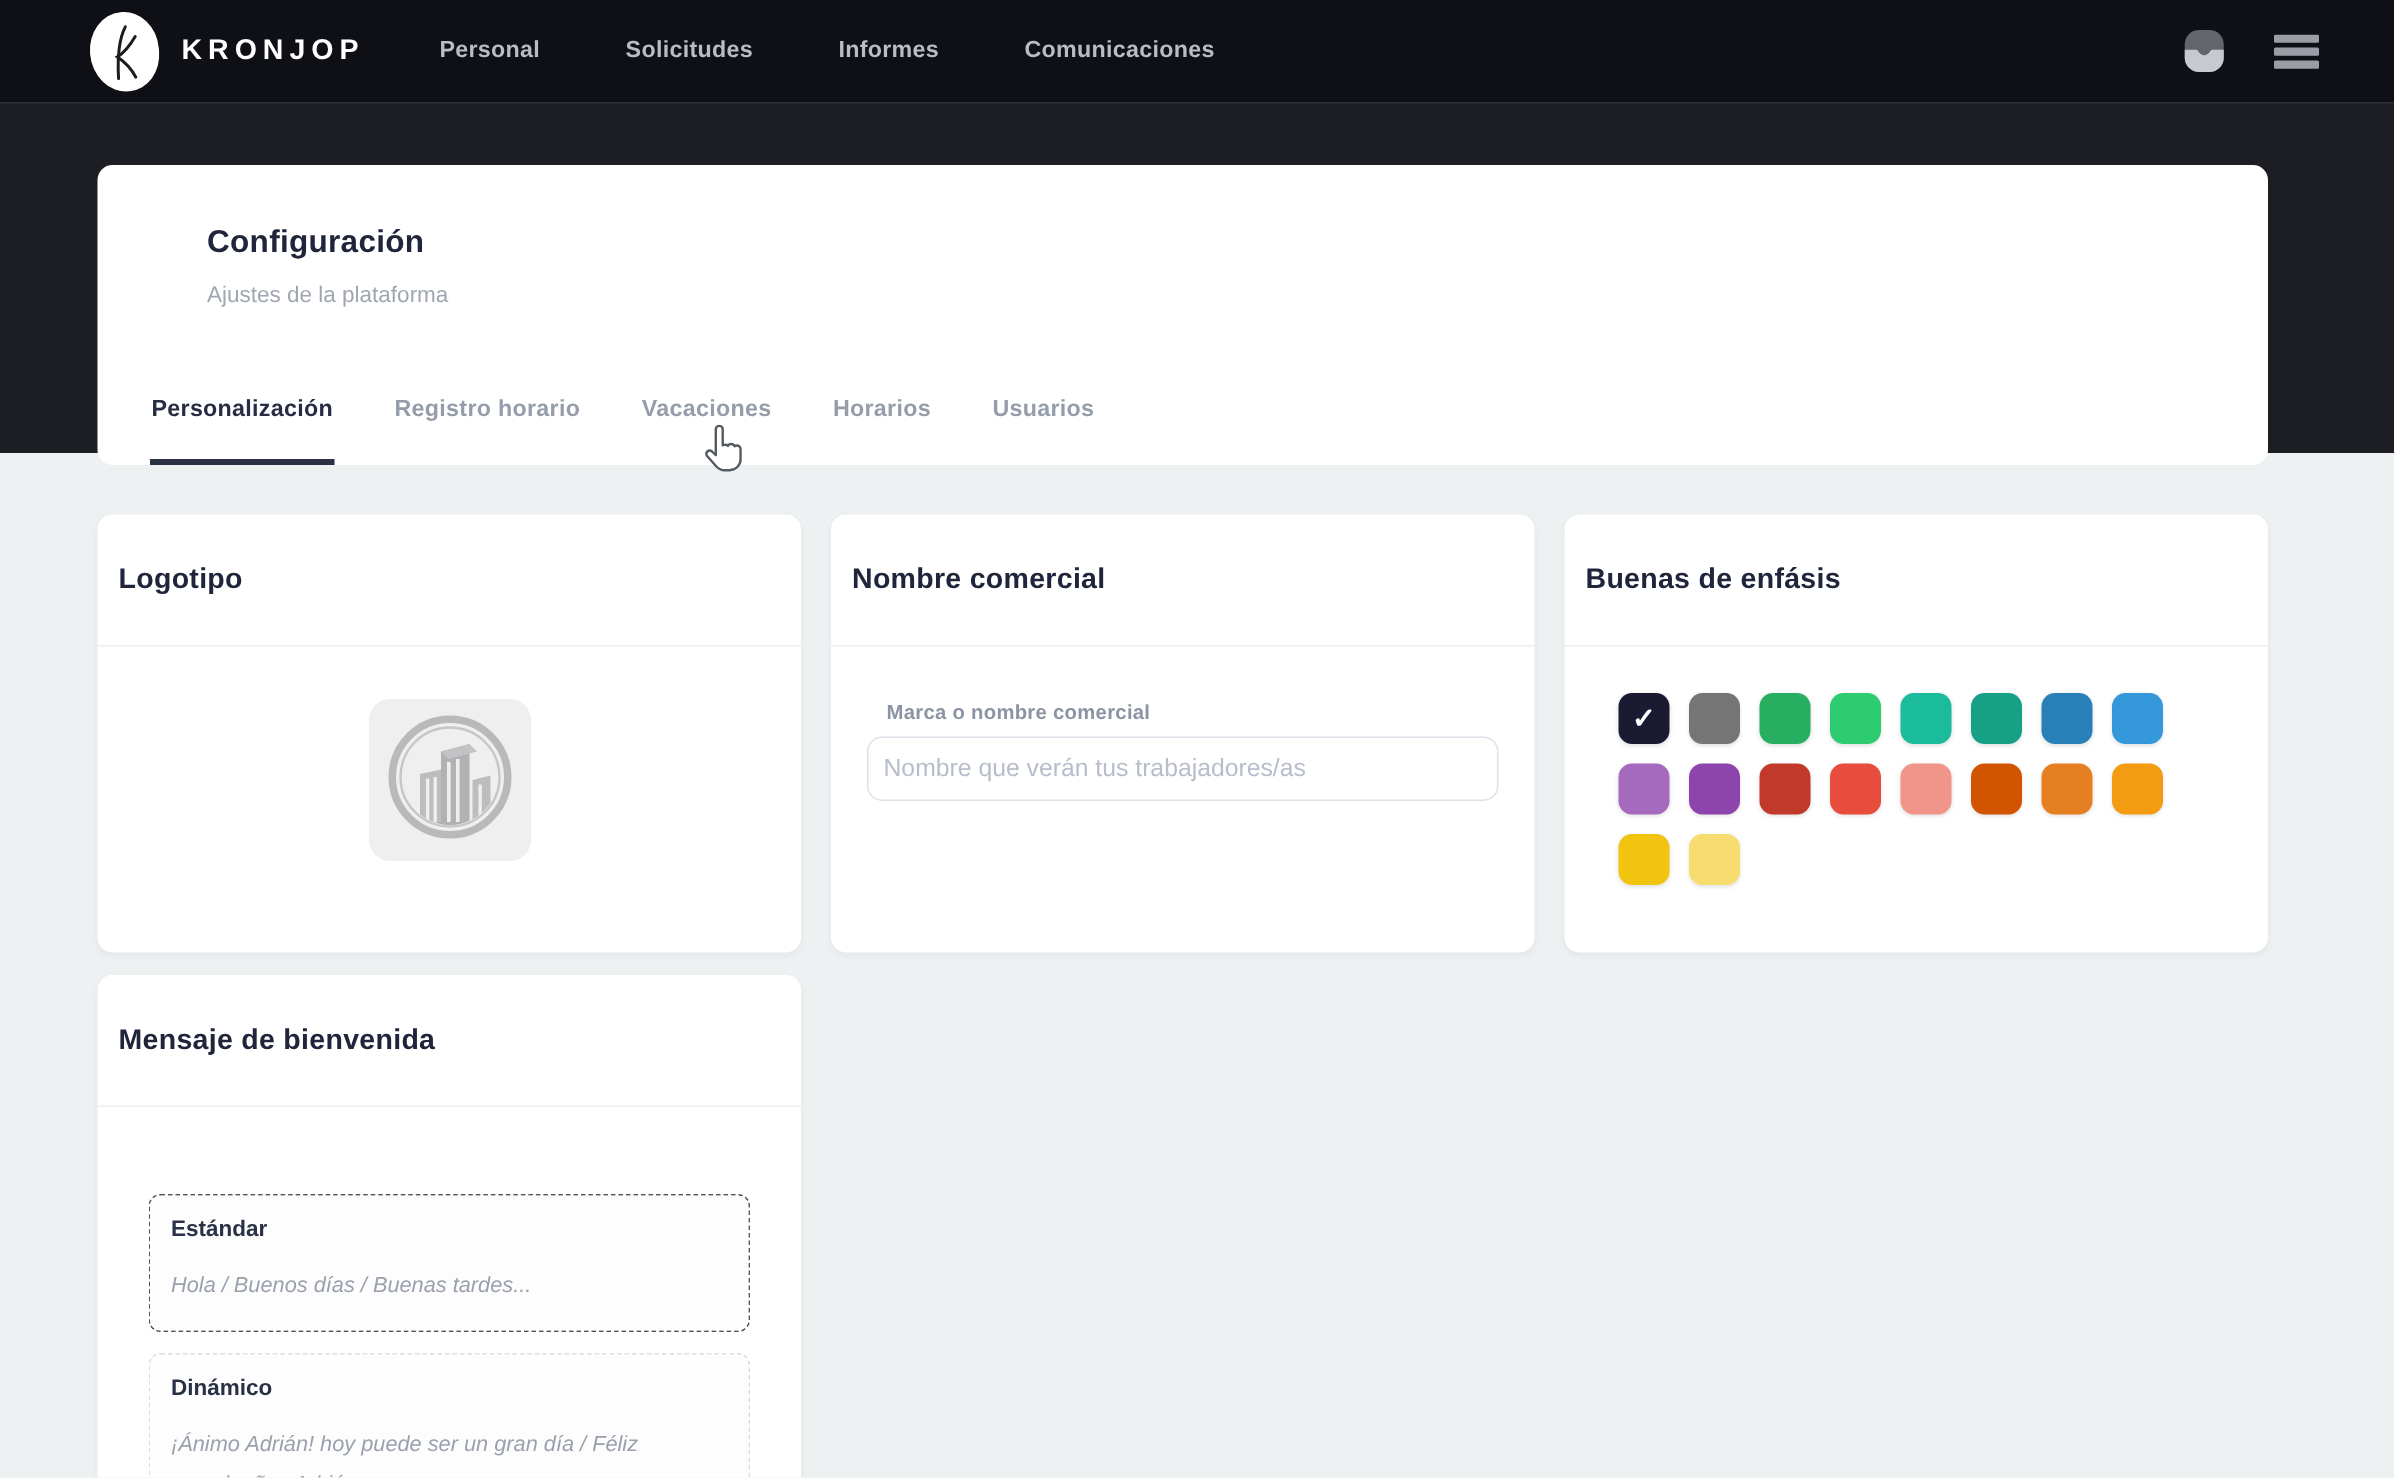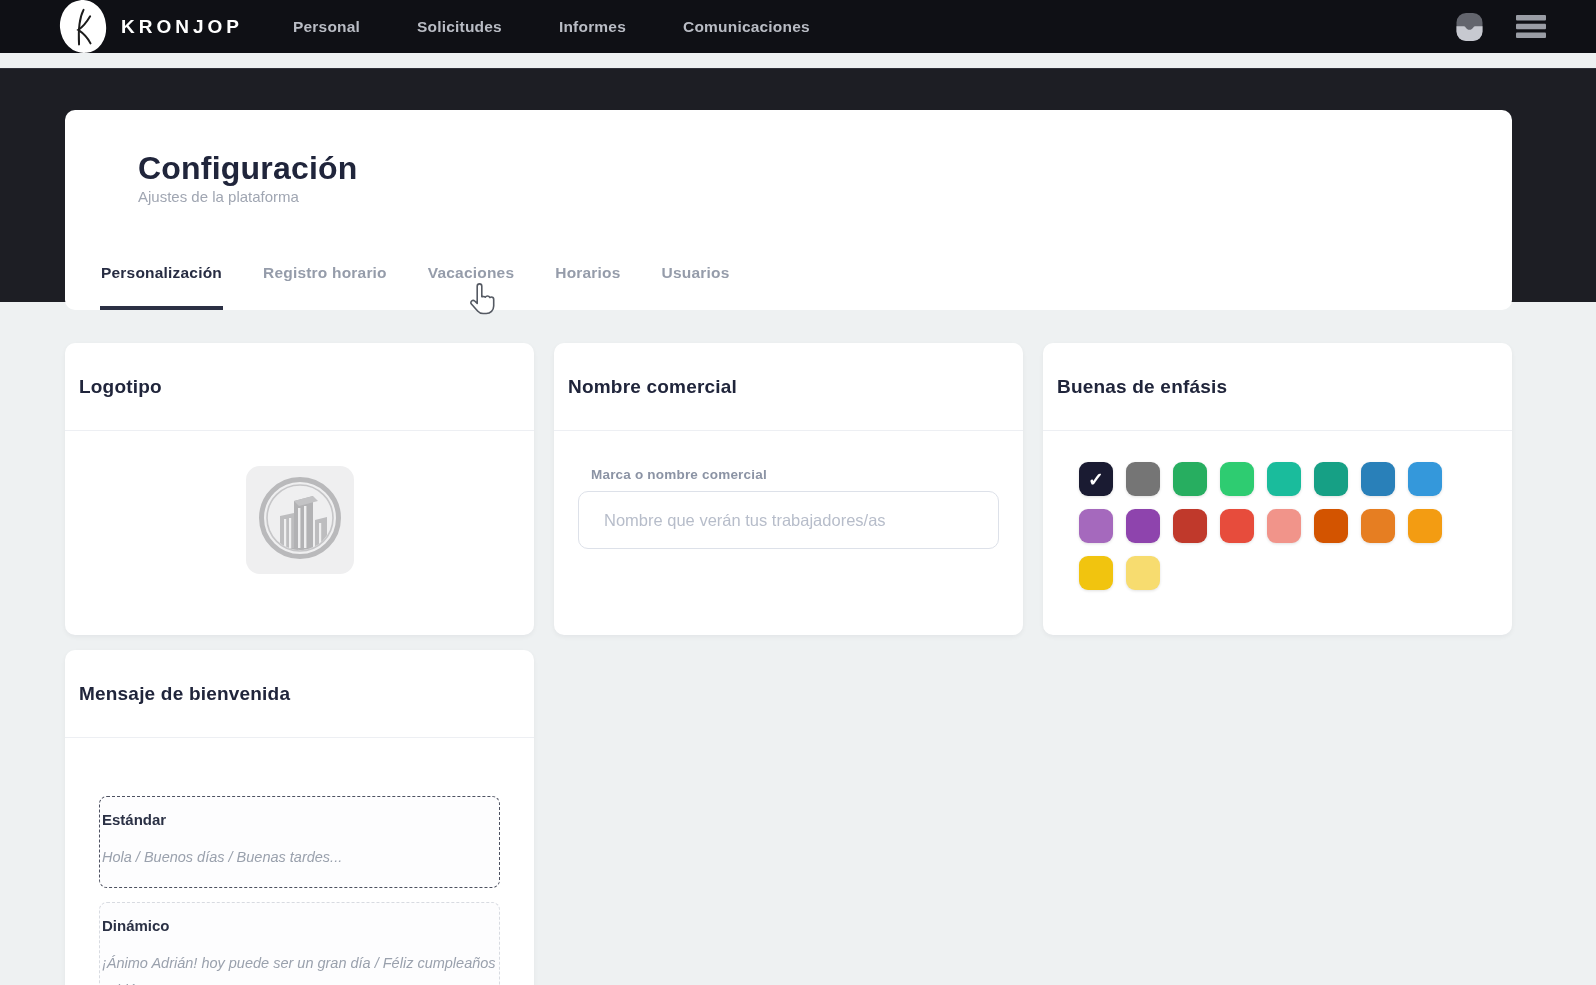--- a/index.html
+++ b/index.html
@@ -6,21 +6,21 @@
   html,body { width:1596px; height:985px; }
   body {
     position:relative; overflow:hidden;
     background:#eef1f2;
     font-family:"Liberation Sans", sans-serif;
     -webkit-font-smoothing:antialiased;
   }
 
   
   .navbar {
-    position:absolute; top:0; left:0; width:1596px; height:53px;
+    position:absolute; top:0; left:0; width:1596px; height:68px;
     background:#0f1015; display:flex; align-items:center;
     padding:0 50px 0 60px; z-index:10;
   }
   .brand { display:flex; align-items:center; gap:15px; }
   .brand-mark {
     width:46px; height:53px; background:#ffffff;
     border-radius:50% 50% 48% 52%; transform:rotate(-5deg);
     display:flex; align-items:center; justify-content:center;
   }
   .brand-name { color:#ffffff; font-size:19px; font-weight:700; letter-spacing:4px; }
@@ -33,21 +33,21 @@
   .subheader {
     position:absolute; top:68px; left:0; width:1596px; height:234px;
     background:#1d1e24; border-top:1px solid #2e3039; z-index:1;
   }
 
   
   .header-card {
     position:absolute; left:65px; top:110px; width:1447px; height:200px;
     background:#ffffff; border-radius:10px; z-index:3;
   }
-  .page-title { position:absolute; left:73px; top:40px; font-size:32px; font-weight:700; color:#20253b; letter-spacing:.2px; }
+  .page-title { position:absolute; left:73px; top:40px; font-size:21px; font-weight:700; color:#20253b; letter-spacing:.2px; }
   .page-subtitle { position:absolute; left:73px; top:78px; font-size:15px; font-weight:400; color:#a0a6b2; }
   .tabs { position:absolute; left:35px; bottom:0; display:flex; gap:39px; }
   .tab {
     font-size:15.5px; font-weight:700; color:#959caa; letter-spacing:.2px;
     padding:0 1px 24px 1px; border-bottom:4px solid transparent; cursor:pointer;
   }
   .tab.active { color:#272c42; border-bottom-color:#2b3044; padding-bottom:20px; }
 
   
   .cursor { position:absolute; left:466px; top:283px; z-index:50; pointer-events:none; }
@@ -72,22 +72,22 @@
   .logo-body { display:flex; justify-content:center; }
   .logo-tile {
     margin-top:35px; width:108px; height:108px; background:#efeff0;
     border-radius:14px; display:flex; align-items:center; justify-content:center; cursor:pointer;
   }
 
   
   .brand-body { padding:0 24px; }
   .field-label { margin:36px 0 9px 13px; font-size:13.5px; font-weight:700; color:#8b93a4; letter-spacing:.2px; }
   .text-input {
-    width:100%; height:58px; border:1px solid #dde1e9; border-radius:10px;
-    padding:0 25px; font-size:16.5px; color:#4a5163; background:#fff; outline:none;
+    width:100%; height:43px; border:1px solid #dde1e9; border-radius:10px;
+    padding:0 10px; font-size:16.5px; color:#4a5163; background:#fff; outline:none;
     font-family:"Liberation Sans", sans-serif;
   }
   .text-input::placeholder { color:#b7bdca; }
 
   
   .swatch-grid { padding:31px 0 0 36px; display:flex; flex-wrap:wrap; gap:13px; width:412px; }
   .swatch {
     width:34px; height:34px; border-radius:9px; cursor:pointer;
     display:flex; align-items:center; justify-content:center;
     box-shadow:0 1px 3px rgba(0,0,0,.12);
@@ -95,21 +95,21 @@
   .swatch .check { color:#ffffff; font-size:19px; font-weight:800; line-height:1; }
 
   
   .welcome-card {
     position:absolute; left:65px; top:650px; width:469px; height:400px;
     background:#ffffff; border-radius:10px; box-shadow:0 2px 5px rgba(20,22,30,.05); z-index:2;
   }
   .welcome-body { padding:58px 34px 0; }
   .option {
     border:1.6px dashed #d8dbe1; border-radius:8px;
-    padding:14px 2px 16px; margin-bottom:14px; cursor:pointer; background:#fdfdfe;
+    padding:14px 14px 16px; margin-bottom:14px; cursor:pointer; background:#fdfdfe;
   }
   .option.selected { border-color:#4d5160; }
   .option-name { font-size:15px; font-weight:700; color:#2b3145; }
   .option-example { margin-top:16px; font-style:italic; font-size:14.5px; color:#9aa1ad; line-height:1.85; }
 </style>
 </head>
 <body>
 
 <header class="navbar">
   <div class="brand">

